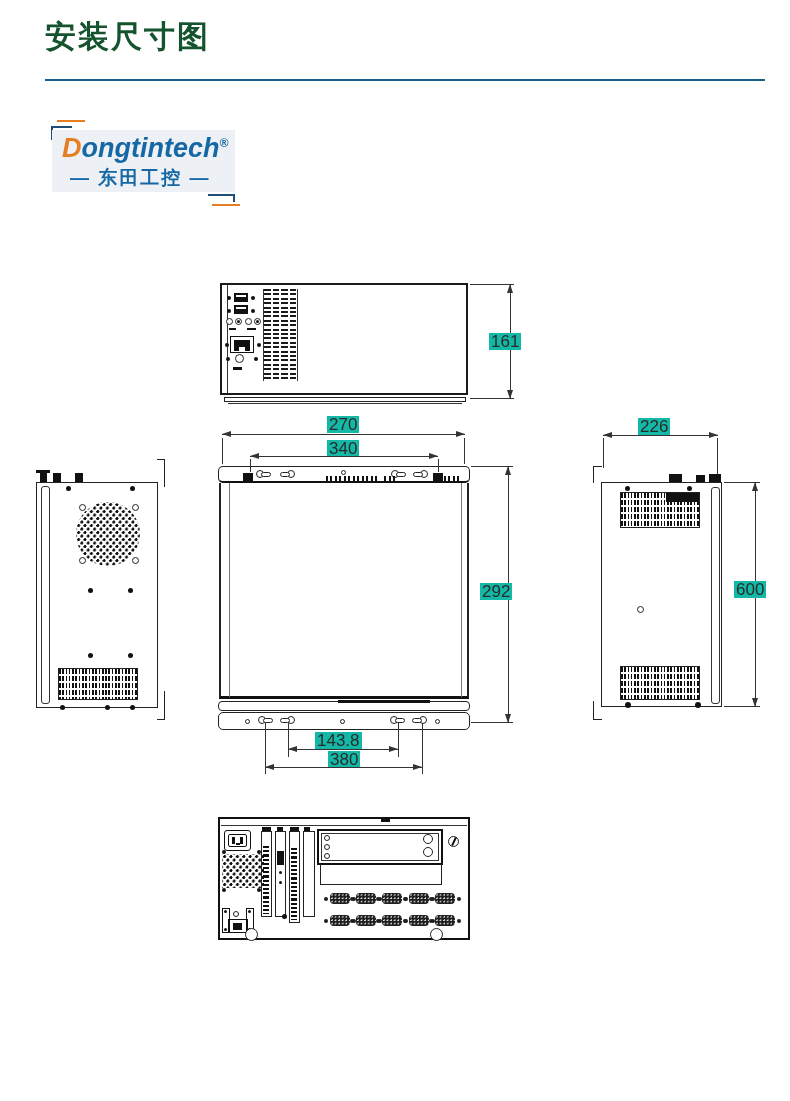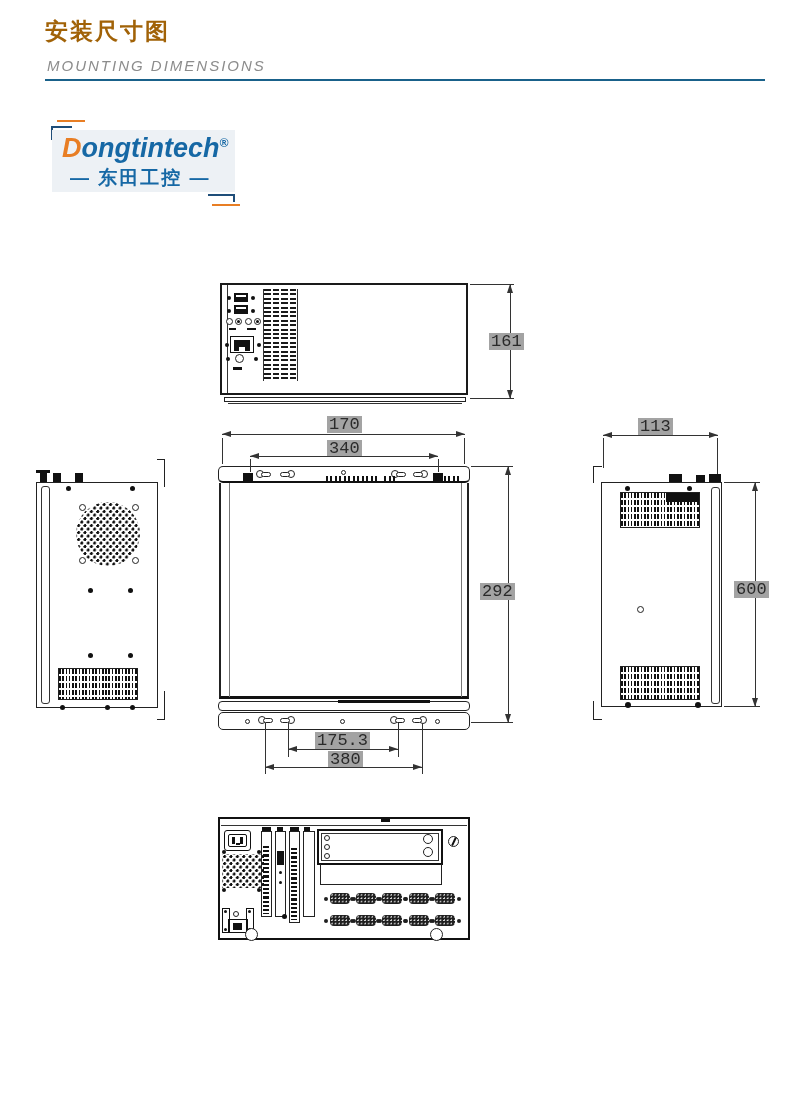--- a/index.html
+++ b/index.html
@@ -1,34 +1,34 @@
 <!DOCTYPE html>
 <html><head>
 <meta charset="utf-8">
 <style>
   html,body{margin:0;padding:0;background:#fff;}
   #page{position:relative;width:790px;height:1101px;background:#fff;overflow:hidden;
         font-family:"Liberation Sans",sans-serif;}
   .abs{position:absolute;box-sizing:border-box;}
   
-  .title{font-size:23px;font-weight:bold;color:#a16207;letter-spacing:2px;}
+  .title{font-size:31px;font-weight:bold;color:#14532d;letter-spacing:2px;}
   .subtitle{font-size:15px;font-style:italic;color:#8c8c8c;letter-spacing:2px;}
   .rule{height:2px;background:#19618a;}
   
   .logo-box{background:#edf1f5;}
   .brand{font-size:27px;font-weight:bold;font-style:italic;color:#1668a5;white-space:nowrap;}
   .brand .d{color:#e87e24;}
   .brand sup{font-size:12px;}
   .cn{font-size:19px;font-weight:bold;color:#1668a5;letter-spacing:2px;white-space:nowrap;}
   
   .ln{background:#333;}
   .blk{background:#111;}
   .ring{border:1.4px solid #222;border-radius:50%;background:#fff;}
   .dot{background:#111;border-radius:50%;}
-  .dim{font-family:Liberation Mono, monospace;font-size:17px;color:#2a2a2a;background:#a3a3a3;padding:0 2px;line-height:1;}
+  .dim{font-family:Liberation Sans, sans-serif;font-size:17px;color:#2a2a2a;background:#14b8a6;padding:0 2px;line-height:1;}
   .ah{width:0;height:0;}
   .ah.up{border-left:3.5px solid transparent;border-right:3.5px solid transparent;border-bottom:9px solid #333;}
   .ah.dn{border-left:3.5px solid transparent;border-right:3.5px solid transparent;border-top:9px solid #333;}
   .ah.lf{border-top:3.5px solid transparent;border-bottom:3.5px solid transparent;border-right:9px solid #333;}
   .ah.rt{border-top:3.5px solid transparent;border-bottom:3.5px solid transparent;border-left:9px solid #333;}
   .honey{background-image:
       radial-gradient(circle 1.6px at 2.6px 2.6px,#111 90%,transparent),
       radial-gradient(circle 1.6px at 2.6px 2.6px,#111 90%,transparent);
     background-size:6.4px 7px;background-position:0 0,3.2px 3.5px;}
   .fgrille{border-left:1px solid #333;border-right:1px solid #333;
@@ -51,21 +51,20 @@
     background-size:3.6px 3.4px;}
   .db9::before,.db9::after{content:"";position:absolute;width:4px;height:4px;background:#1f1f1f;border-radius:50%;top:3.5px;}
   .db9::before{left:-6px;} .db9::after{right:-6px;}
 </style>
 </head>
 <body>
 
 <div id="page">
 
   <div class="abs title" style="left:45px;top:16px;">安装尺寸图</div>
-  <div class="abs subtitle" style="left:47px;top:57px;">MOUNTING DIMENSIONS</div>
   <div class="abs rule" style="left:45px;top:79px;width:720px;"></div>
 
   <div class="abs" style="left:0;top:0;width:0;height:0;">
     <div class="abs" style="left:57px;top:120px;width:28px;height:2px;background:#e87e24;"></div>
     <div class="abs" style="left:51px;top:126px;width:21px;height:14px;border-top:2px solid #1f4e79;border-left:2px solid #1f4e79;"></div>
     <div class="abs logo-box" style="left:52px;top:130px;width:183px;height:62px;"></div>
     <div class="abs brand" style="left:62px;top:133px;">
       <span class="d">D</span><span>ongtintech</span><sup>®</sup>
     </div>
     <div class="abs cn" style="left:70px;top:165px;">
@@ -144,21 +143,21 @@
     <div class="abs blk" style="left:338px;top:700px;width:92px;height:3px;"></div>
     <div class="abs" style="left:218px;top:712px;width:252px;height:18px;border:1.5px solid #222;border-radius:5px;"></div>
     <div class="abs ring" style="left:245px;top:719px;width:5px;height:5px;"></div>
     <div class="abs ring" style="left:340px;top:719px;width:5px;height:5px;"></div>
     <div class="abs ring" style="left:435px;top:719px;width:5px;height:5px;"></div>
     <div class="abs kh cl" style="left:258px;top:716px;"></div>
     <div class="abs kh cr" style="left:280px;top:716px;"></div>
     <div class="abs kh cl" style="left:390px;top:716px;"></div>
     <div class="abs kh cr" style="left:412px;top:716px;"></div>
 
-    <div class="abs dim" style="left:327px;top:416px;">170</div>
+    <div class="abs dim" style="left:327px;top:416px;">270</div>
     <div class="abs ln" style="left:222px;top:434px;width:243px;height:1px;"></div>
     <div class="abs ah lf" style="left:222px;top:431px;"></div>
     <div class="abs ah rt" style="left:456px;top:431px;"></div>
     <div class="abs ln" style="left:222px;top:438px;width:1px;height:26px;"></div>
     <div class="abs ln" style="left:464px;top:438px;width:1px;height:26px;"></div>
 
     <div class="abs dim" style="left:327px;top:440px;">340</div>
     <div class="abs ln" style="left:250px;top:456px;width:188px;height:1px;"></div>
     <div class="abs ah lf" style="left:250px;top:453px;"></div>
     <div class="abs ah rt" style="left:429px;top:453px;"></div>
@@ -167,21 +166,21 @@
 
     <div class="abs ln" style="left:471px;top:466px;width:42px;height:1px;"></div>
     <div class="abs ln" style="left:471px;top:722px;width:42px;height:1px;"></div>
     <div class="abs ln" style="left:508px;top:466px;width:1px;height:257px;"></div>
     <div class="abs ah up" style="left:505px;top:466px;"></div>
     <div class="abs ah dn" style="left:505px;top:714px;"></div>
     <div class="abs dim" style="left:480px;top:583px;">292</div>
 
     <div class="abs ln" style="left:288px;top:723px;width:1px;height:34px;"></div>
     <div class="abs ln" style="left:398px;top:723px;width:1px;height:34px;"></div>
-    <div class="abs dim" style="left:315px;top:732px;">175.3</div>
+    <div class="abs dim" style="left:315px;top:732px;">143.8</div>
     <div class="abs ln" style="left:288px;top:749px;width:110px;height:1px;"></div>
     <div class="abs ah lf" style="left:288px;top:746px;"></div>
     <div class="abs ah rt" style="left:389px;top:746px;"></div>
 
     <div class="abs ln" style="left:265px;top:723px;width:1px;height:51px;"></div>
     <div class="abs ln" style="left:422px;top:723px;width:1px;height:51px;"></div>
     <div class="abs dim" style="left:328px;top:751px;">380</div>
     <div class="abs ln" style="left:265px;top:767px;width:157px;height:1px;"></div>
     <div class="abs ah lf" style="left:265px;top:764px;"></div>
     <div class="abs ah rt" style="left:413px;top:764px;"></div>
@@ -207,21 +206,21 @@
     <div class="abs dot" style="left:128px;top:588px;width:5px;height:5px;"></div>
     <div class="abs dot" style="left:88px;top:653px;width:5px;height:5px;"></div>
     <div class="abs dot" style="left:128px;top:653px;width:5px;height:5px;"></div>
     <div class="abs dot" style="left:60px;top:705px;width:5px;height:5px;"></div>
     <div class="abs dot" style="left:105px;top:705px;width:5px;height:5px;"></div>
     <div class="abs dot" style="left:130px;top:705px;width:5px;height:5px;"></div>
     <div class="abs sgrille" style="left:58px;top:668px;width:80px;height:32px;"></div>
   </div>
 
   <div>
-    <div class="abs dim" style="left:638px;top:418px;">113</div>
+    <div class="abs dim" style="left:638px;top:418px;">226</div>
     <div class="abs ln" style="left:603px;top:435px;width:115px;height:1px;"></div>
     <div class="abs ah lf" style="left:603px;top:432px;"></div>
     <div class="abs ah rt" style="left:709px;top:432px;"></div>
     <div class="abs ln" style="left:603px;top:438px;width:1px;height:30px;"></div>
     <div class="abs ln" style="left:717px;top:438px;width:1px;height:42px;"></div>
     <div class="abs" style="left:601px;top:482px;width:121px;height:225px;border:1.5px solid #222;"></div>
     <div class="abs" style="left:711px;top:487px;width:9px;height:217px;border:1px solid #333;border-radius:3px;"></div>
     <div class="abs" style="left:593px;top:466px;width:9px;height:17px;border-top:1.5px solid #222;border-left:1.5px solid #222;"></div>
     <div class="abs" style="left:593px;top:701px;width:9px;height:19px;border-bottom:1.5px solid #222;border-left:1.5px solid #222;"></div>
     <div class="abs blk" style="left:669px;top:474px;width:13px;height:8px;"></div>

